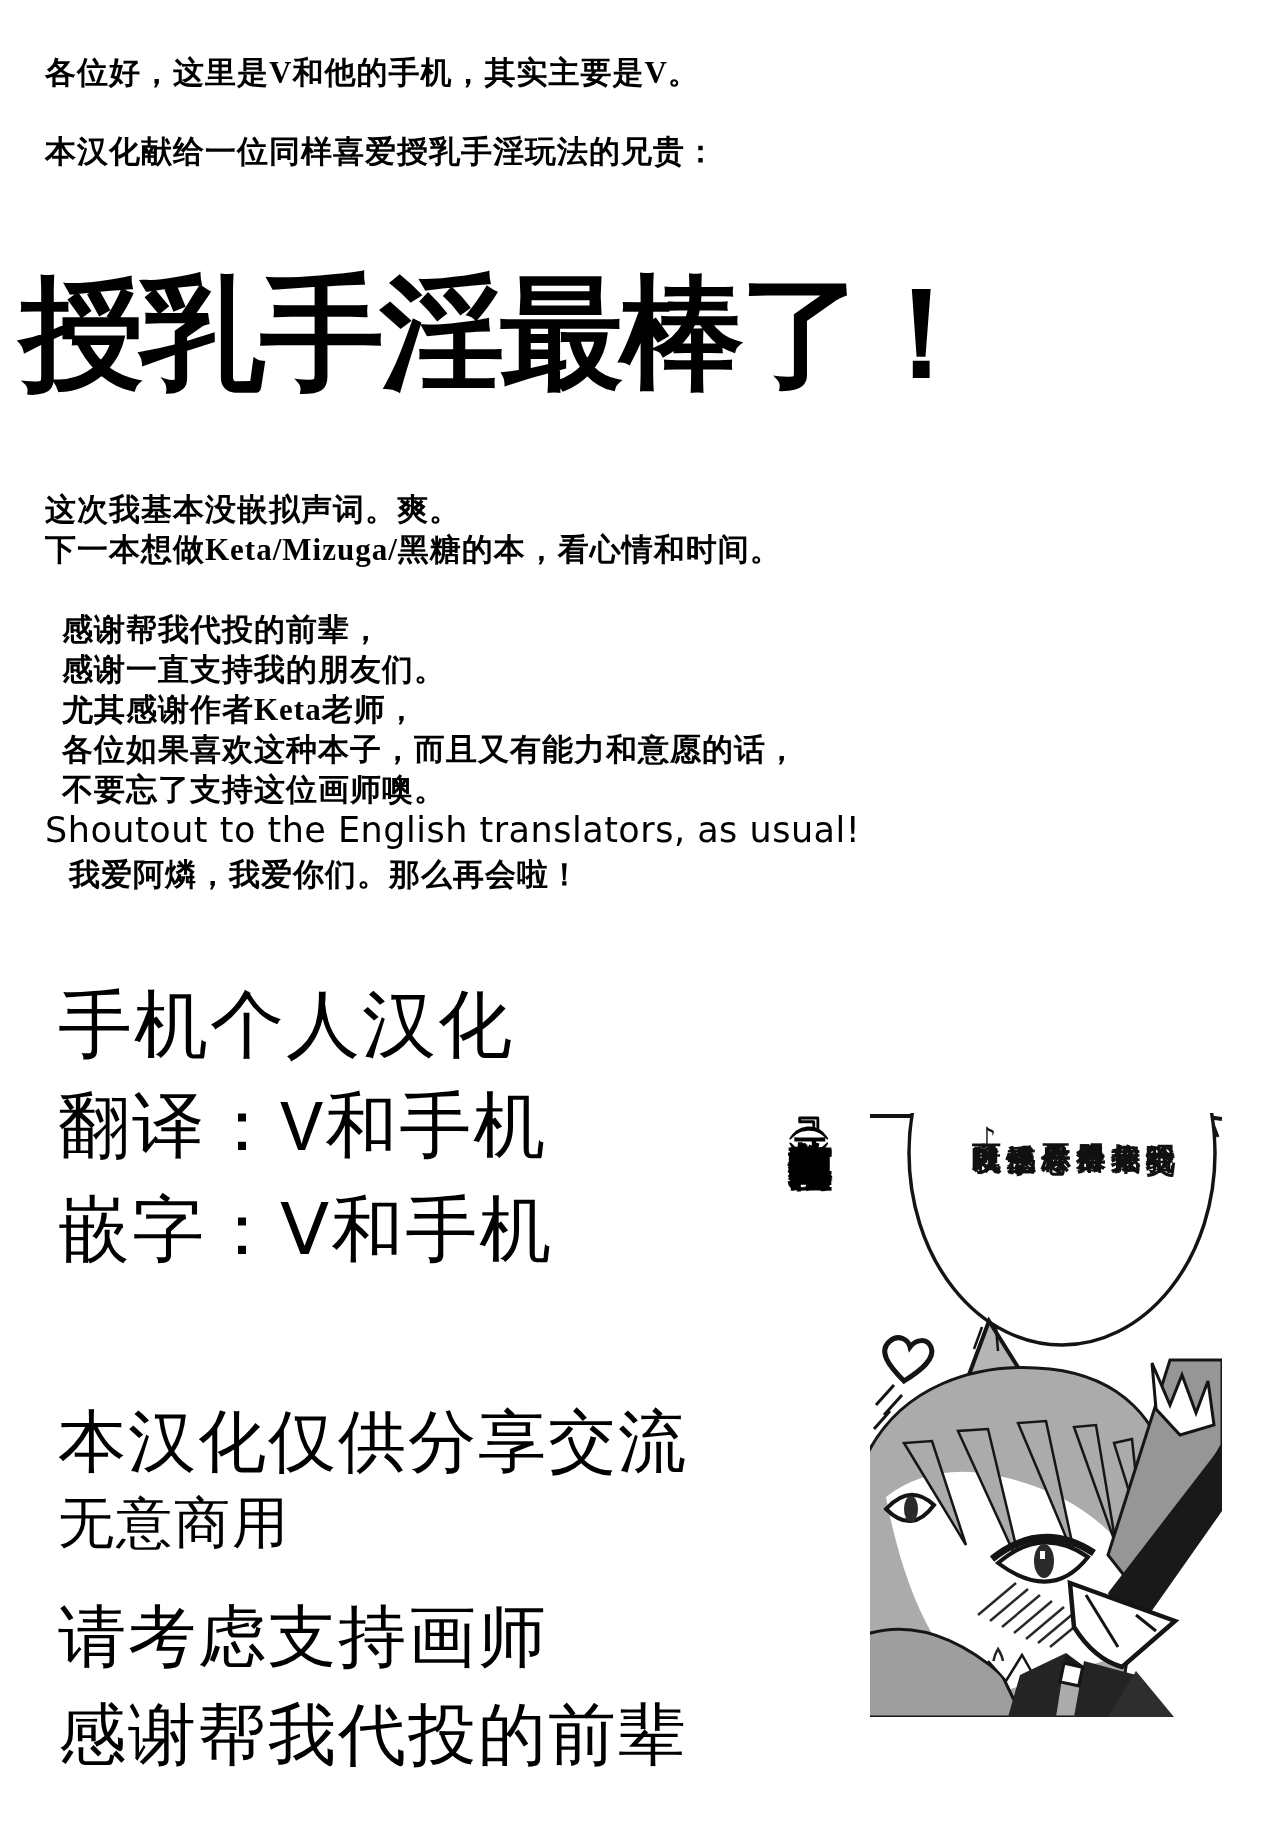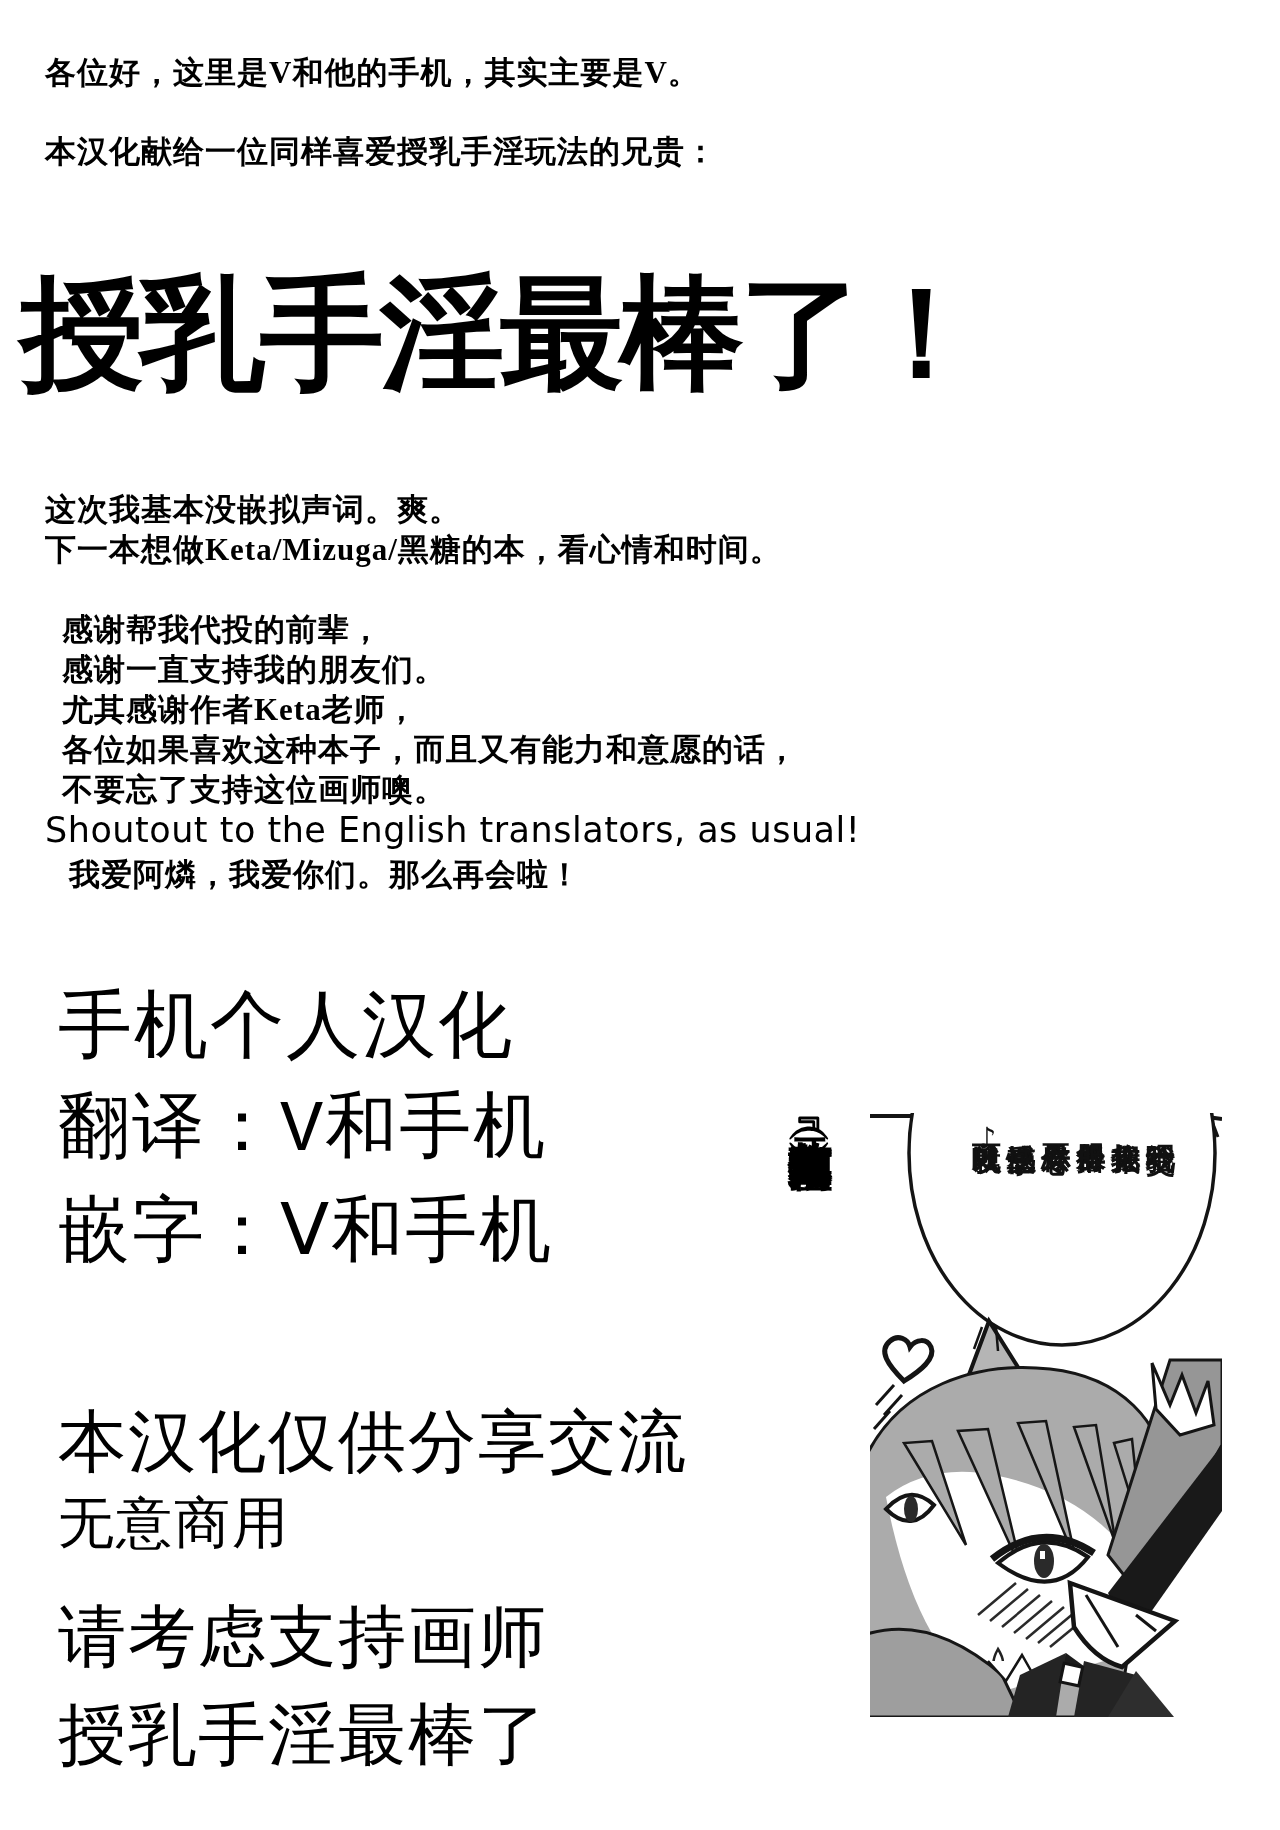--- a/index.html
+++ b/index.html
@@ -73,21 +73,21 @@
 
 <div class="abs hand" id="credit-group">手机个人汉化</div>
 
 <div class="abs hand" id="credit-translator">翻译：V和手机</div>
 
 <div class="abs hand" id="credit-typesetter">嵌字：V和手机</div>
 
 <div class="abs hand" id="notice-1">本汉化仅供分享交流</div>
 <div class="abs hand" id="notice-2">无意商用</div>
 <div class="abs hand" id="notice-3">请考虑支持画师</div>
-<div class="abs hand" id="notice-4">授乳手淫最棒了</div>
+<div class="abs hand" id="notice-4">感谢帮我代投的前辈</div>
 
 <div class="abs" id="vertical-title">『八云蓝教你如何撸猫（物理）』</div>
 
 <div id="manga-panel">
   <svg width="352" height="604" viewBox="0 0 352 604">
 
     <g>
       <line x1="0" y1="3" x2="64" y2="3" stroke="#141414" stroke-width="4"></line>
       <line x1="330" y1="3" x2="352" y2="6" stroke="#141414" stroke-width="4"></line>
       <line x1="340" y1="3" x2="348" y2="24" stroke="#141414" stroke-width="3"></line>

